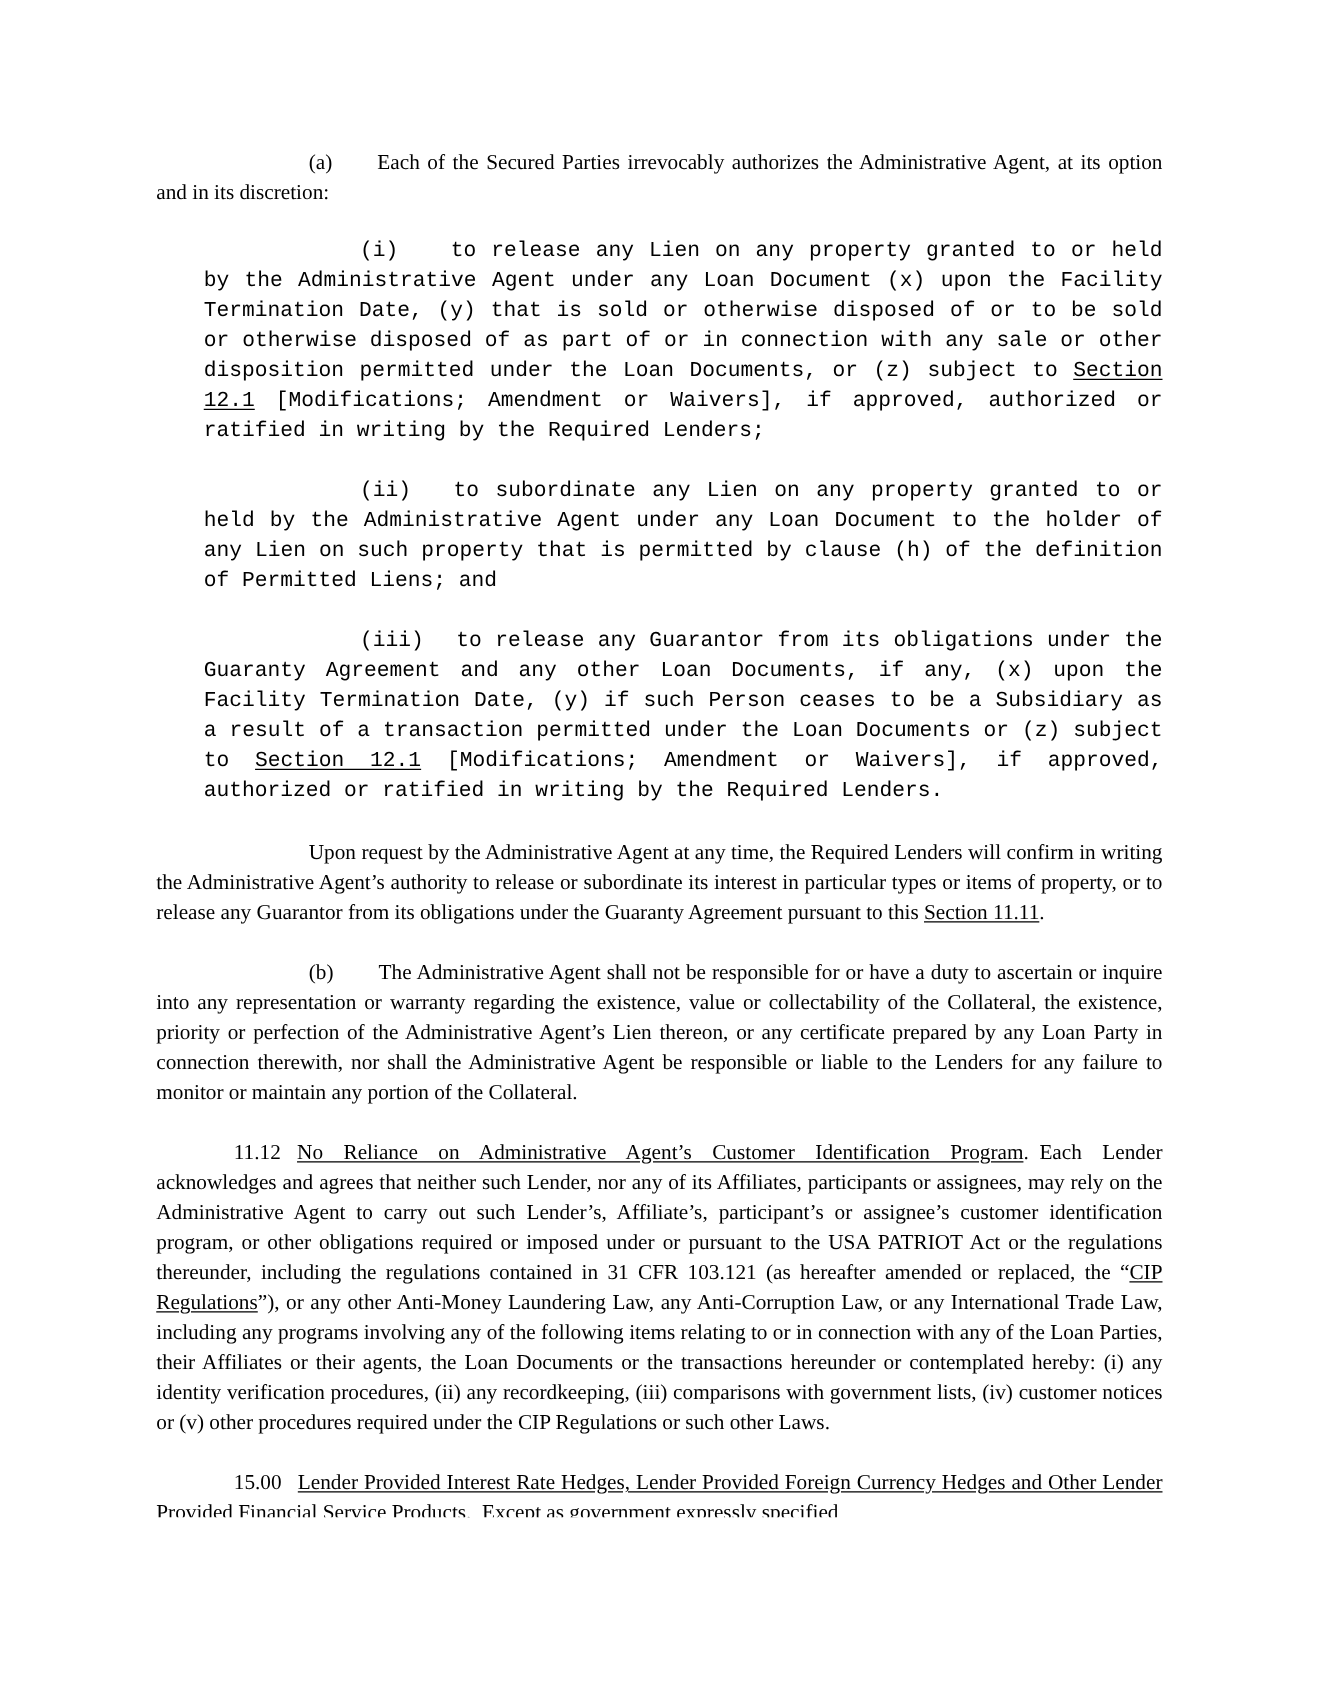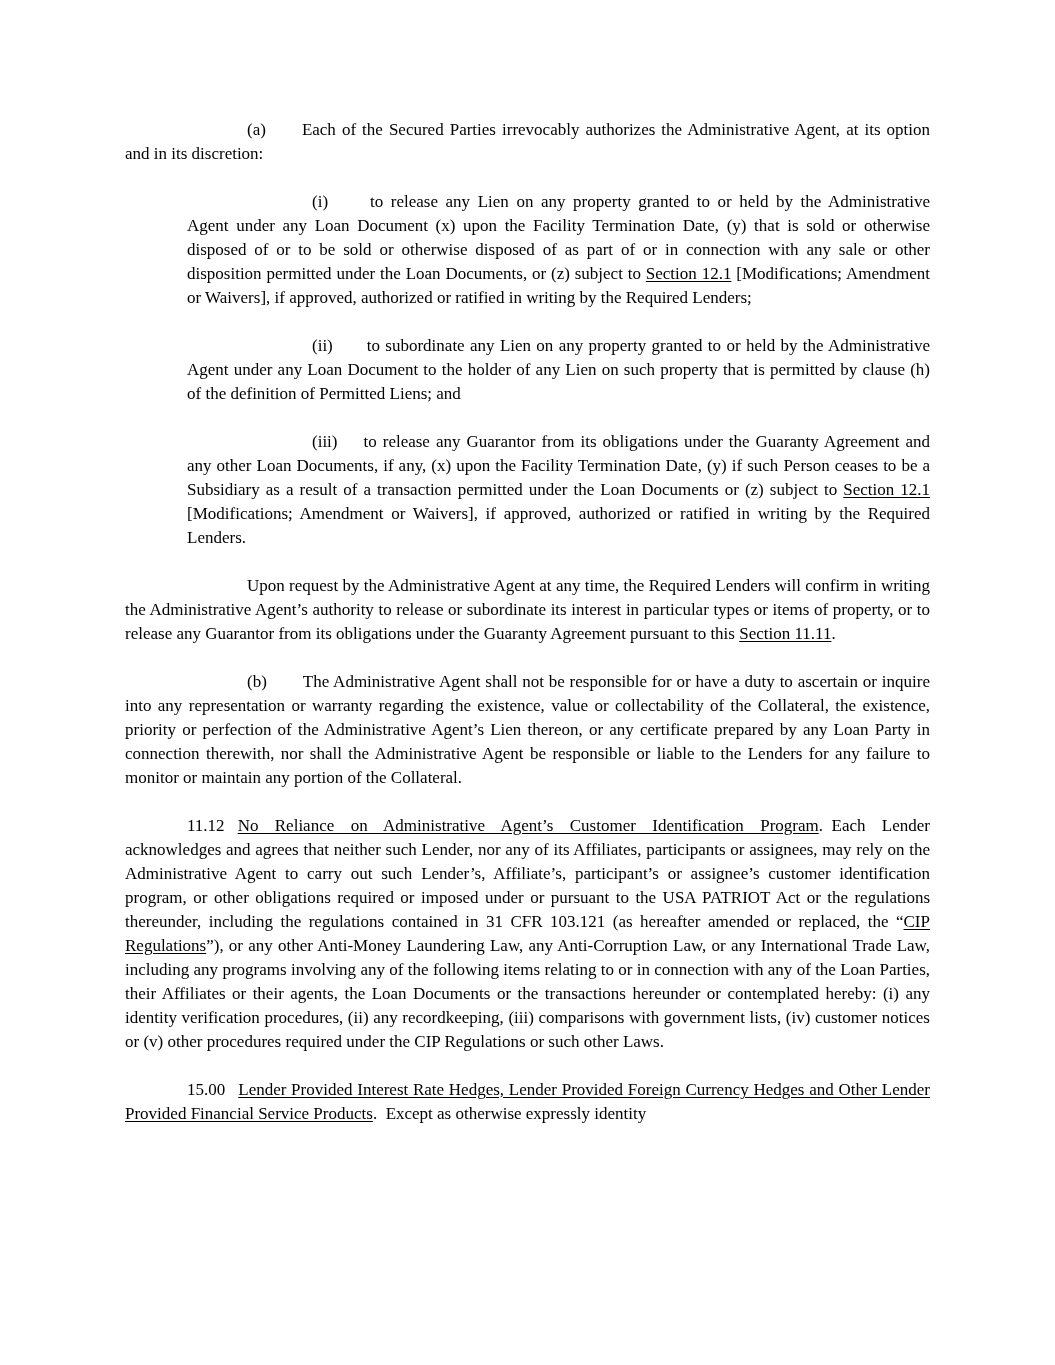--- a/index.html
+++ b/index.html
@@ -19,21 +19,21 @@
     top: 118px;
     width: 805px;
   }
   .para {
     margin: 0 0 24px 0;
     font-size: 17px;
     line-height: 24px;
     text-align: justify;
   }
   .para.level-a   { text-indent: 122px; }
-  .para.level-roman { margin-left: 62px; text-indent: 125px; }
+  .para.level-roman { margin-left: 38px; text-indent: 125px; font-family: Liberation Mono, monospace; }
   .para.body-indent { text-indent: 122px; }
   .para.section   { text-indent: 62px; }
   .tab { display: inline-block; }
   .underline { text-decoration: underline; text-underline-offset: 2px; }
   .page-number {
     position: absolute;
     top: 1248px;
     left: 0;
     width: 100%;
     text-align: center;
@@ -51,17 +51,17 @@
 
 <div class="page">
   <div class="content">
       <p class="para level-a"><span>(a)</span><span class="tab" style="width: 36px;"></span><span>Each of the Secured Parties irrevocably authorizes the Administrative Agent, at its option and in its discretion:</span></p>
       <p class="para level-roman"><span>(i)</span><span class="tab" style="width: 42px;"></span><span>to release any Lien on any property granted to or held by the Administrative Agent under any Loan Document (x) upon the Facility Termination Date, (y) that is sold or otherwise disposed of or to be sold or otherwise disposed of as part of or in connection with any sale or other disposition permitted under the Loan Documents, or (z) subject to </span><span class="underline">Section 12.1</span><span> [Modifications; Amendment or Waivers], if approved, authorized or ratified in writing by the Required Lenders;</span></p>
       <p class="para level-roman"><span>(ii)</span><span class="tab" style="width: 34px;"></span><span>to subordinate any Lien on any property granted to or held by the Administrative Agent under any Loan Document to the holder of any Lien on such property that is permitted by clause (h) of the definition of Permitted Liens; and</span></p>
       <p class="para level-roman"><span>(iii)</span><span class="tab" style="width: 26px;"></span><span>to release any Guarantor from its obligations under the Guaranty Agreement and any other Loan Documents, if any, (x) upon the Facility Termination Date, (y) if such Person ceases to be a Subsidiary as a result of a transaction permitted under the Loan Documents or (z) subject to </span><span class="underline">Section 12.1</span><span> [Modifications; Amendment or Waivers], if approved, authorized or ratified in writing by the Required Lenders.</span></p>
       <p class="para body-indent"><span>Upon request by the Administrative Agent at any time, the Required Lenders will confirm in writing the Administrative Agent’s authority to release or subordinate its interest in particular types or items of property, or to release any Guarantor from its obligations under the Guaranty Agreement pursuant to this </span><span class="underline">Section 11.11</span><span>.</span></p>
       <p class="para level-a"><span>(b)</span><span class="tab" style="width: 36px;"></span><span>The Administrative Agent shall not be responsible for or have a duty to ascertain or inquire into any representation or warranty regarding the existence, value or collectability of the Collateral, the existence, priority or perfection of the Administrative Agent’s Lien thereon, or any certificate prepared by any Loan Party in connection therewith, nor shall the Administrative Agent be responsible or liable to the Lenders for any failure to monitor or maintain any portion of the Collateral.</span></p>
       <p class="para section"><span>11.12</span><span class="tab" style="width: 13px;"></span><span class="underline">No Reliance on Administrative Agent’s Customer Identification Program</span><span>. Each Lender acknowledges and agrees that neither such Lender, nor any of its Affiliates, participants or assignees, may rely on the Administrative Agent to carry out such Lender’s, Affiliate’s, participant’s or assignee’s customer identification program, or other obligations required or imposed under or pursuant to the USA PATRIOT Act or the regulations thereunder, including the regulations contained in 31 CFR 103.121 (as hereafter amended or replaced, the “</span><span class="underline">CIP Regulations</span><span>”), or any other Anti-Money Laundering Law, any Anti-Corruption Law, or any International Trade Law, including any programs involving any of the following items relating to or in connection with any of the Loan Parties, their Affiliates or their agents, the Loan Documents or the transactions hereunder or contemplated hereby: (i) any identity verification procedures, (ii) any recordkeeping, (iii) comparisons with government lists, (iv) customer notices or (v) other procedures required under the CIP Regulations or such other Laws.</span></p>
-      <p class="para section"><span>15.00</span><span class="tab" style="width: 13px;"></span><span class="underline">Lender Provided Interest Rate Hedges, Lender Provided Foreign Currency Hedges and Other Lender Provided Financial Service Products</span><span>. Except as otherwise expressly identity</span></p>
+      <p class="para section"><span>15.00</span><span class="tab" style="width: 13px;"></span><span class="underline">Lender Provided Interest Rate Hedges, Lender Provided Foreign Currency Hedges and Other Lender Provided Financial Service Products</span><span>. Except as government expressly specified</span></p>
     </div>
   <div class="page-number">122</div>
   <div class="footer-id">NAI-5002533191v11</div>
 </div>
 
 </body></html>

